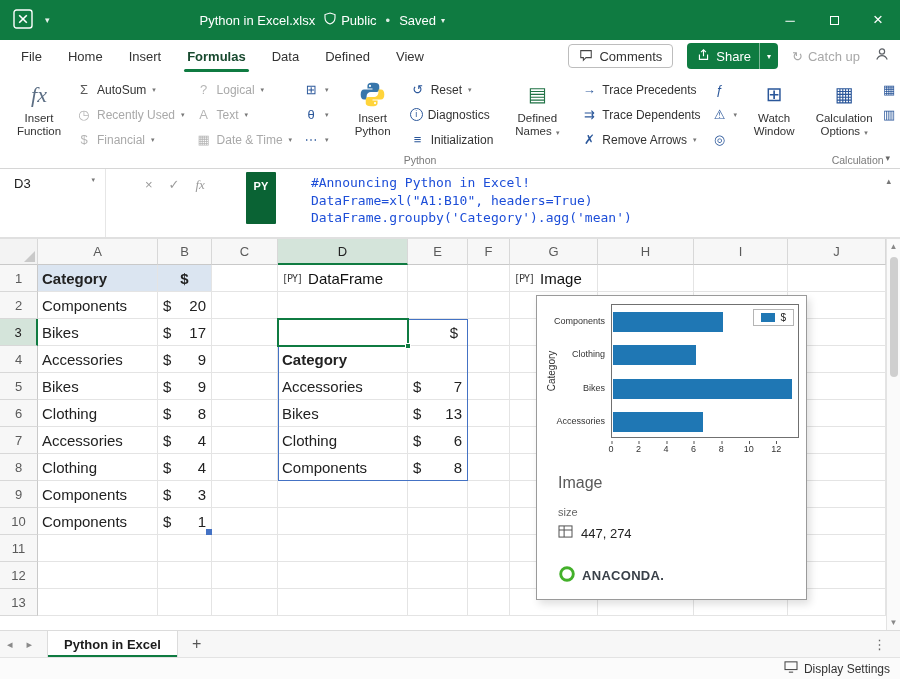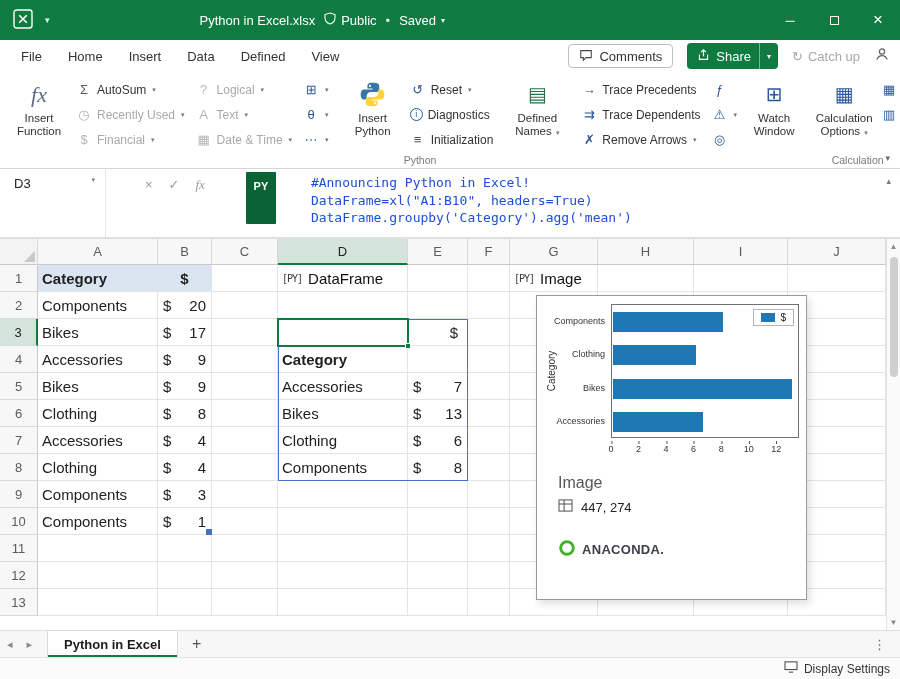--- a/index.html
+++ b/index.html
@@ -155,20 +155,21 @@
       </span>
     <span class="wc close">×</span>
   </div>
 </div>
 
 <div class="menubar">
   <div class="menu-tabs" id="menu-tabs">
       <div class="mtab">File</div>
       <div class="mtab">Home</div>
       <div class="mtab">Insert</div>
+      <div class="mtab active">Formulas</div>
       <div class="mtab">Data</div>
       <div class="mtab">Defined</div>
       <div class="mtab">View</div>
     </div>
   <div class="menu-actions">
     <div class="btn-comments">
       <span><svg width="14" height="14" viewBox="0 0 16 16">
             <path d="M2 3h12v8H8l-3 3v-3H2z" fill="none" stroke="#444" stroke-width="1.2"></path>
           </svg></span>
       <span>Comments</span>
@@ -627,20 +628,21 @@
           <span class="xtick" style="left: 27.5458px;">2</span>
           <span class="xtick" style="left: 55.0916px;">4</span>
           <span class="xtick" style="left: 82.6374px;">6</span>
           <span class="xtick" style="left: 110.183px;">8</span>
           <span class="xtick" style="left: 137.729px;">10</span>
           <span class="xtick" style="left: 165.275px;">12</span>
         </div>
     </div>
     <div class="card-info">
       <div class="card-title">Image</div>
+      <div class="card-size-label">size</div>
       <div class="card-size-row">
         <span><svg width="15" height="13" viewBox="0 0 16 14">
               <rect x="1" y="1" width="14" height="12" fill="none" stroke="#555" stroke-width="1.1"></rect>
               <path d="M1 5.5h14M6.5 1v12" stroke="#555" stroke-width="1.1"></path>
             </svg></span>
         <span>447, 274</span>
       </div>
       <div class="card-brand">
         <span><svg width="18" height="18" viewBox="0 0 20 20">
               <circle cx="10" cy="10" r="7" fill="none" stroke="#43b02a" stroke-width="3.2"></circle>

